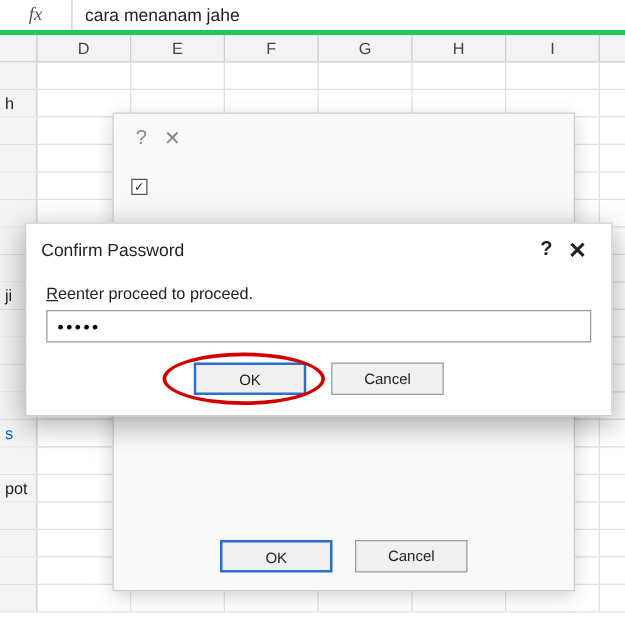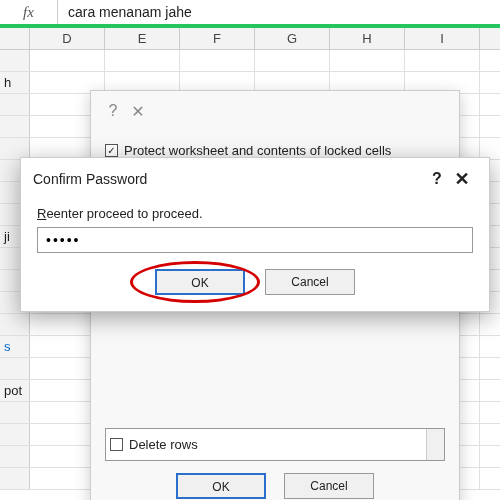--- a/index.html
+++ b/index.html
@@ -31,21 +31,21 @@
 .dlg-body { padding: 8px 14px 14px 14px; }
 .chk-row { display: flex; align-items: center; gap: 6px; margin: 4px 0; }
 .chk { width: 13px; height: 13px; border: 1px solid #555; display: inline-flex; align-items: center; justify-content: center; font-size: 10px; background: #fff; }
 .listbox { border: 1px solid #999; background: #fff; padding: 4px; margin-top: 6px; position: relative; }
 .listbox .scroll { position: absolute; right: 0; top: 0; width: 18px; height: 100%; background: #f0f0f0; border-left: 1px solid #ccc; }
 .btn-row { display: flex; justify-content: center; gap: 18px; margin-top: 12px; }
 .btn { width: 90px; height: 26px; border: 1px solid #999; background: #f0f0f0; font-size: 12px; text-align: center; line-height: 24px; cursor: pointer; }
 .btn.primary { border: 2px solid #2a6fc9; }
 
 
-.dlg-confirm { position: absolute; left: 20px; top: 157px; width: 470px; background: #fff; border: 1px solid #ccc; box-shadow: 0 6px 22px rgba(0,0,0,0.35); }
+.dlg-confirm { position: absolute; left: 20px; top: 178px; width: 470px; background: #fff; border: 1px solid #ccc; box-shadow: 0 6px 22px rgba(0,0,0,0.35); }
 .dlg-confirm .dlg-title { color: #222; height: 42px; }
 .dlg-confirm .dlg-title .q, .dlg-confirm .dlg-title .x { color: #222; font-weight: bold; }
 .dlg-confirm .dlg-title .x { font-size: 18px; }
 .cbody { padding: 0 16px 16px 16px; }
 .label { margin: 6px 0; }
 .label .u { text-decoration: underline; }
 .pwd { width: 100%; height: 26px; border: 1px solid #999; padding: 0 8px; font-size: 14px; letter-spacing: 2px; }
 .caution { margin-top: 14px; line-height: 1.35; }
 .cbtns { display: flex; justify-content: center; gap: 20px; margin-top: 16px; position: relative; }
 .ellipse { position: absolute; left: 50%; top: 50%; width: 130px; height: 42px; margin-left: -125px; margin-top: -21px; border: 3px solid #d40000; border-radius: 50%; pointer-events: none; }
@@ -252,30 +252,22 @@
 </div>
 
 <div class="dlg-protect">
   <div class="dlg-title">
     <div class="q">?</div>
     <div class="x">✕</div>
   </div>
   <div class="dlg-body">
     <div class="chk-row">
       <span class="chk">✓</span>
-      <span>Protect worksheet and contents of locked cells</span>
     </div>
     <div style="height: 260px;"></div>
-    <div class="listbox">
-      <div class="chk-row">
-        <span class="chk"></span>
-        <span>Delete rows</span>
-      </div>
-      <div class="scroll"></div>
-    </div>
     <div class="btn-row">
       <div class="btn primary">OK</div>
       <div class="btn">Cancel</div>
     </div>
   </div>
 </div>
 
 <div class="dlg-confirm">
   <div class="dlg-title">
     <div class="t">Confirm Password</div>

